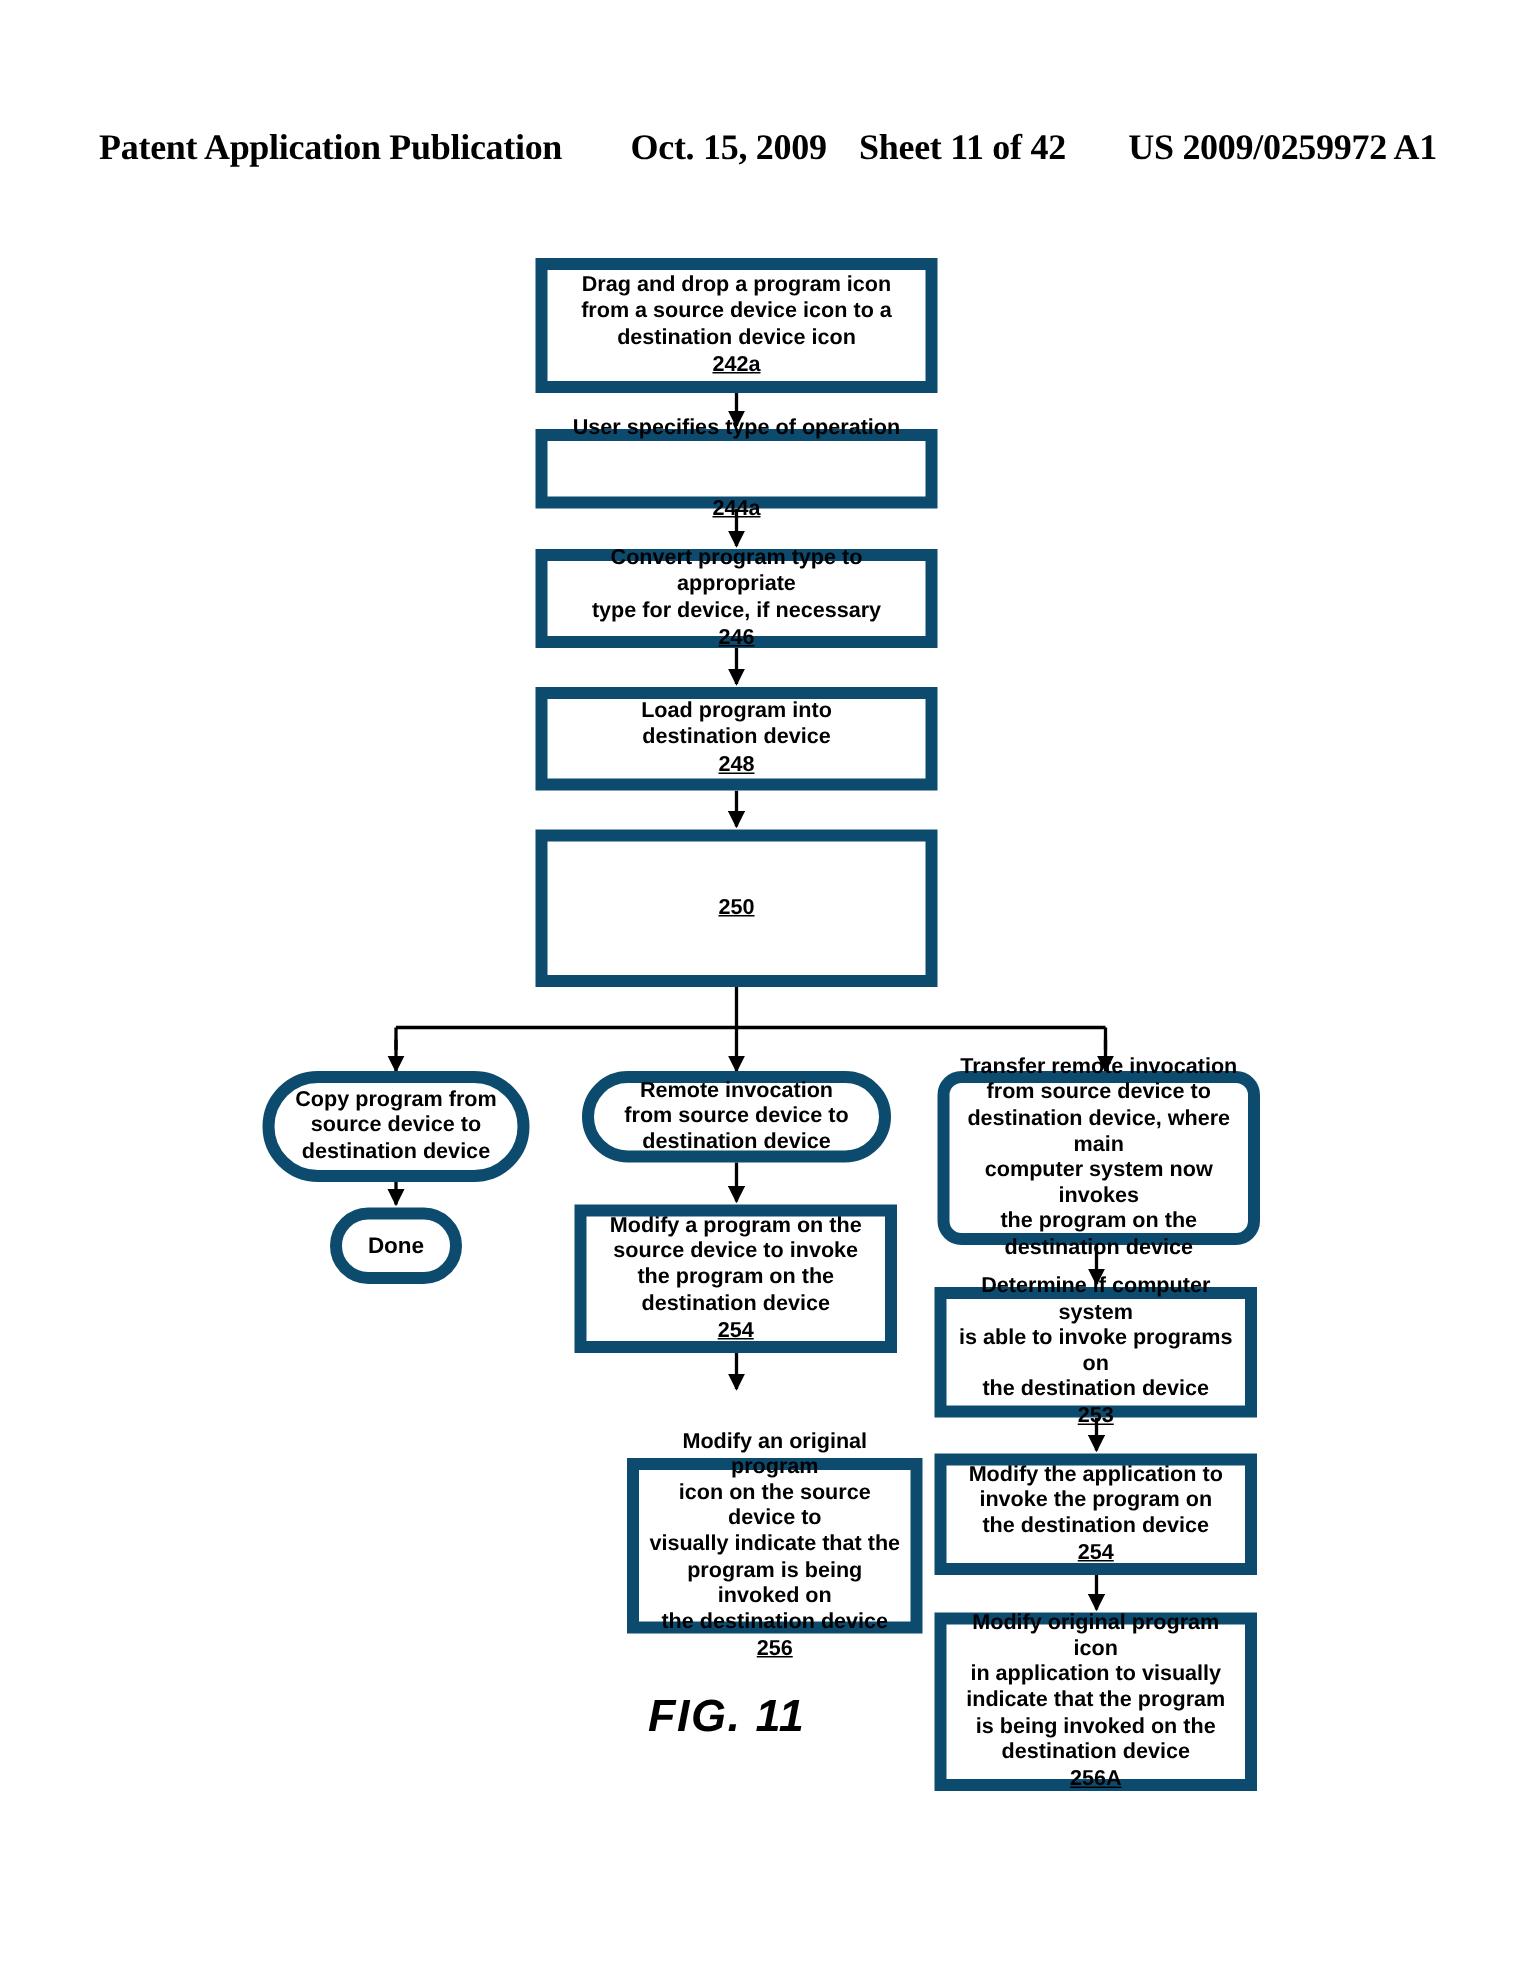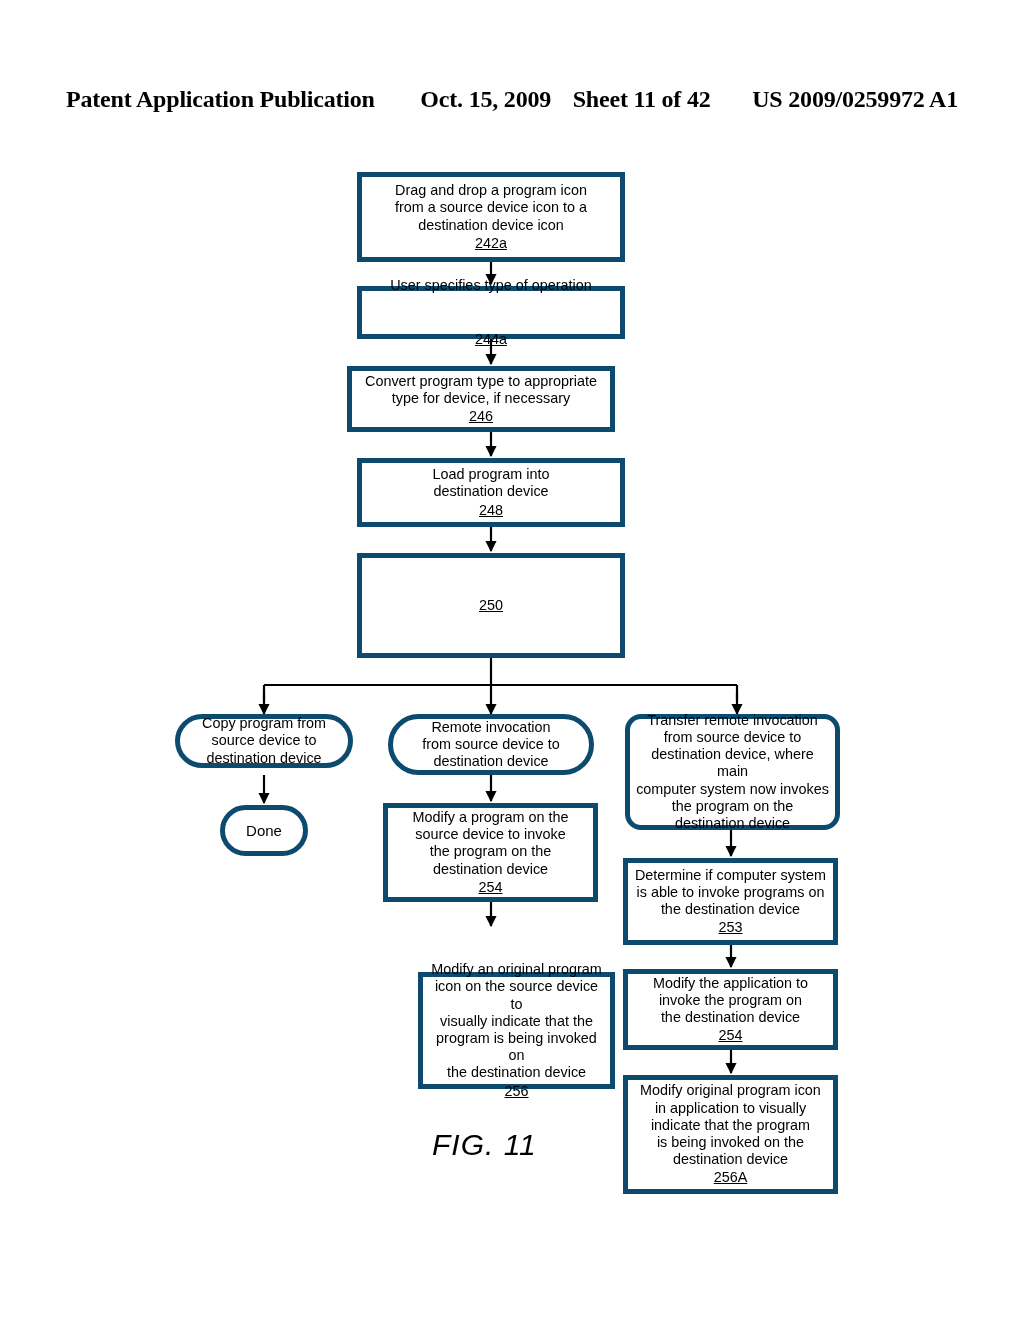--- a/index.html
+++ b/index.html
@@ -46,49 +46,50 @@
     position: absolute;
     left: 0;
     top: 0;
     width: 1024px;
     height: 1320px;
   }
 
   .node {
     position: absolute;
     box-sizing: border-box;
-    border: 5px solid #0c4a6e;
+    border: 8px solid #0c4a6e;
     background: #fff;
     display: flex;
     flex-direction: column;
     align-items: center;
     justify-content: center;
     text-align: center;
     font-size: 14.4px;
     line-height: 17.2px;
     padding: 3px 6px;
+    font-weight: bold;
   }
   .node.stadium { border-radius: 999px; }
   .node.rounded-lg { border-radius: 16px; }
 
   .node .txt { white-space: pre-line; }
   .node .ref {
     text-decoration: underline;
     text-underline-offset: 1px;
     margin-top: 1px;
   }
 
   
   #fig-caption {
     position: absolute;
     left: 432px;
     top: 1128px;
     font-family: "Liberation Sans", sans-serif;
     font-style: italic;
-    font-weight: normal;
+    font-weight: bold;
     font-size: 30px;
     letter-spacing: 1px;
   }
 </style>
 </head>
 <body>
 
 <div id="page-header">
   <span class="seg">Patent Application Publication</span>
   <span class="gap-lg"></span>
@@ -148,37 +149,37 @@
 from a source device icon to a
 destination device icon</span>
     <span class="ref">242a</span>
   </div>
 
   <div class="node" style="left:357px; top:286px; width:268px; height:53px;gap:36px;">
     <span class="txt">User specifies type of operation</span>
     <span class="ref">244a</span>
   </div>
 
-  <div class="node" style="left:347px; top:366px; width:268px; height:66px;text-align:center;">
+  <div class="node" style="left:357px; top:366px; width:268px; height:66px;text-align:center;">
     <span class="txt">Convert program type to appropriate
 type for device, if necessary</span>
     <span class="ref">246</span>
   </div>
 
   <div class="node" style="left:357px; top:458px; width:268px; height:69px;">
     <span class="txt">Load program into
 destination device</span>
     <span class="ref">248</span>
   </div>
 
   <div class="node" style="left:357px; top:553px; width:268px; height:105px;">
     <span class="ref">250</span>
   </div>
 
-  <div class="node stadium" style="left:175px; top:714px; width:178px; height:54px;">
+  <div class="node stadium" style="left:175px; top:714px; width:178px; height:74px;">
     <span class="txt">Copy program from
 source device to
 destination device</span>
   </div>
 
   <div class="node stadium" style="left:220px; top:805px; width:88px; height:51px; font-size:15px;">
     <span class="txt">Done</span>
   </div>
 
   <div class="node stadium" style="left:388px; top:714px; width:206px; height:61px;">

